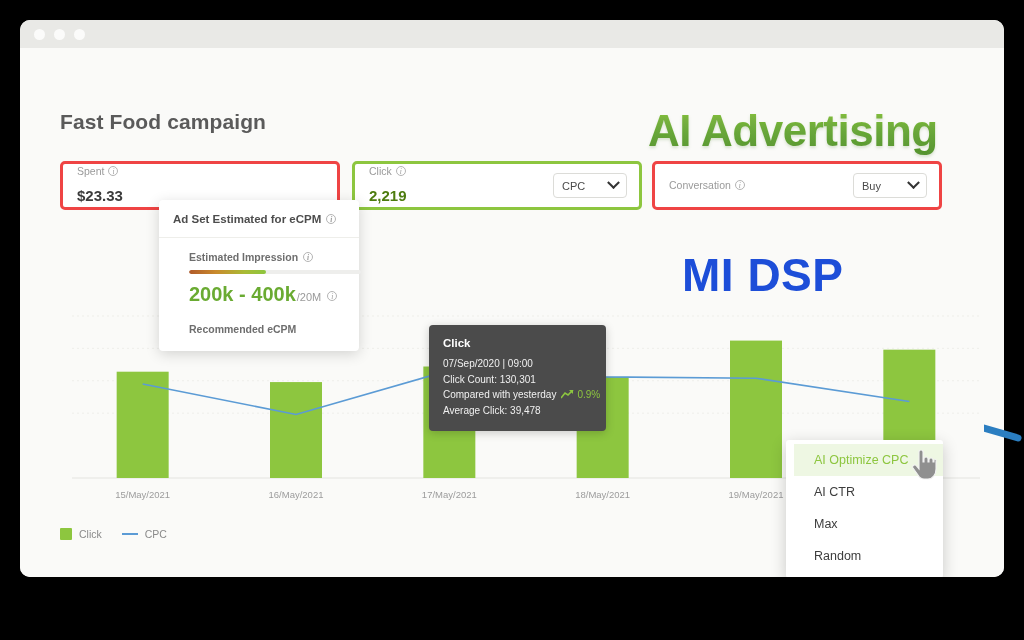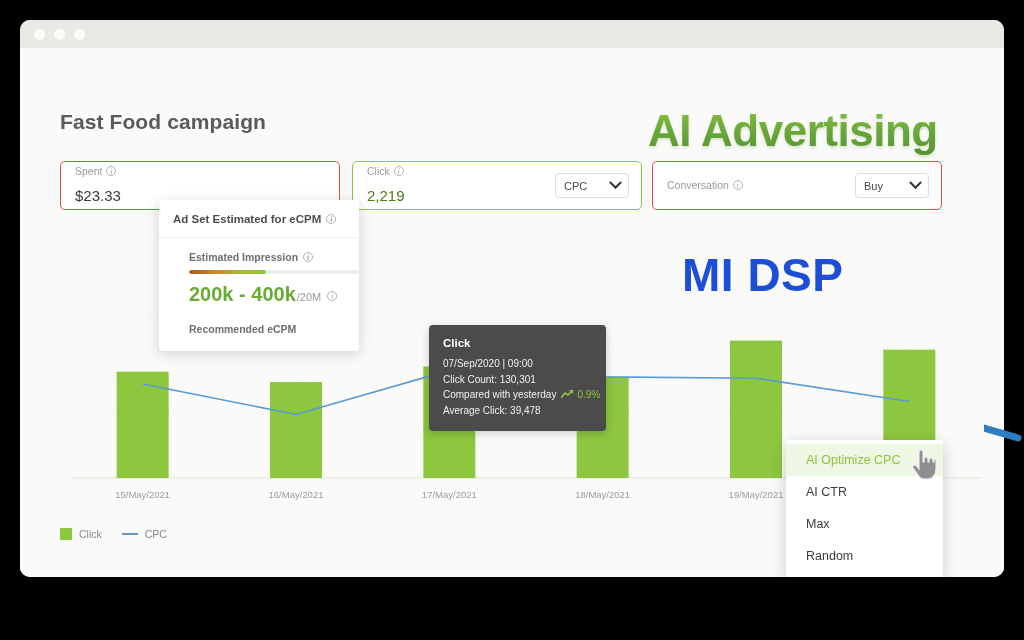--- a/index.html
+++ b/index.html
@@ -92,41 +92,41 @@
     letter-spacing: .5px;
     white-space: nowrap;
   }
 
   
   .card {
     position: absolute;
     top: 113px;
     height: 49px;
     background: #ffffff;
-    border: 1px solid #ef4444;
+    border: 3px solid #ef4444;
     border-radius: 5px;
     display: flex;
     align-items: center;
   }
   .card.spent { left: 40px; width: 280px; }
   .card.click { left: 332px; width: 290px; border-color: #8dc63f; }
   .card.conv  { left: 632px; width: 290px; }
 
   .card-text { padding-left: 14px; flex: 1 1 auto; }
   .card-label {
     font-size: 10.5px;
     color: #9a9a9a;
     display: flex;
     align-items: center;
     gap: 4px;
     line-height: 1.3;
   }
   .card-value {
     font-size: 15px;
-    font-weight: normal;
+    font-weight: bold;
     color: #3b3b3b;
     line-height: 1.35;
     margin-top: 8px;
   }
   .card-value.green { color: #4d7c0f; }
 
   .info-i {
     display: inline-block;
     width: 10px; height: 10px;
     border: 1px solid #b4b4b4;
@@ -289,21 +289,21 @@
   .tt-delta { color: #8dc63f; display: inline-flex; align-items: center; gap: 3px; }
 
   
   .dropdown {
     position: absolute;
     left: 766px; top: 392px;
     width: 157px;
     background: #ffffff;
     border-radius: 3px;
     box-shadow: 0 4px 16px rgba(0,0,0,.2);
-    padding: 4px 0 6px 0;
+    padding: 4px 0 6px 8px;
     z-index: 60;
   }
   .dd-item {
     padding: 9px 20px;
     font-size: 12.5px;
     color: #3d3d3d;
     white-space: nowrap;
   }
   .dd-item.active {
     background: #eef7e3;

